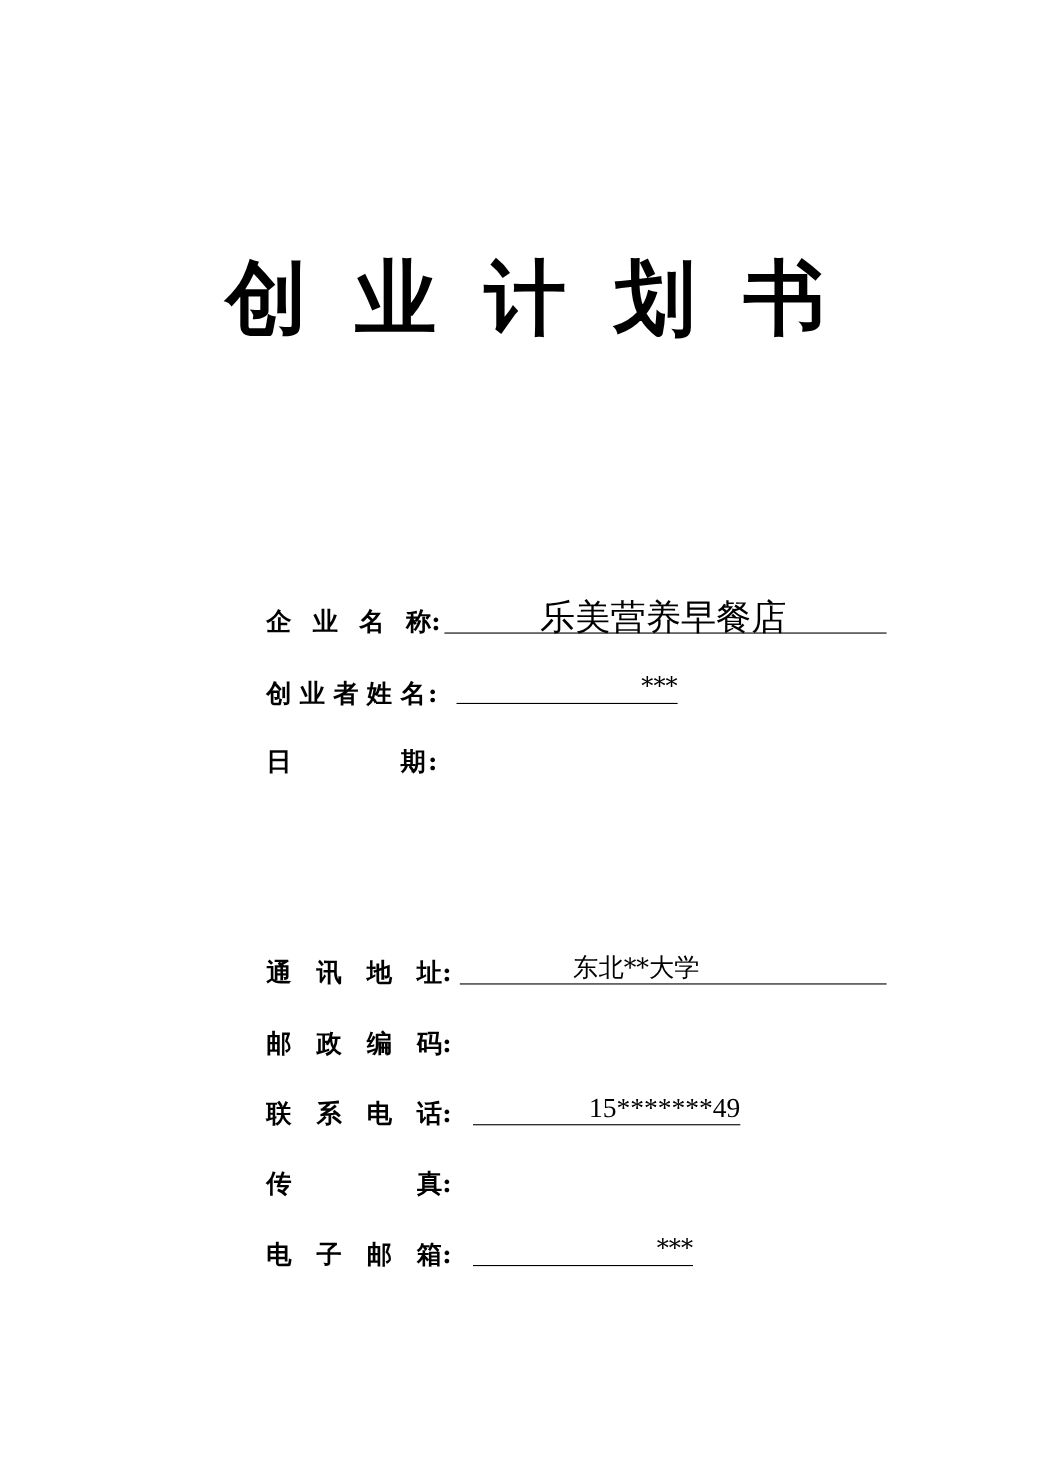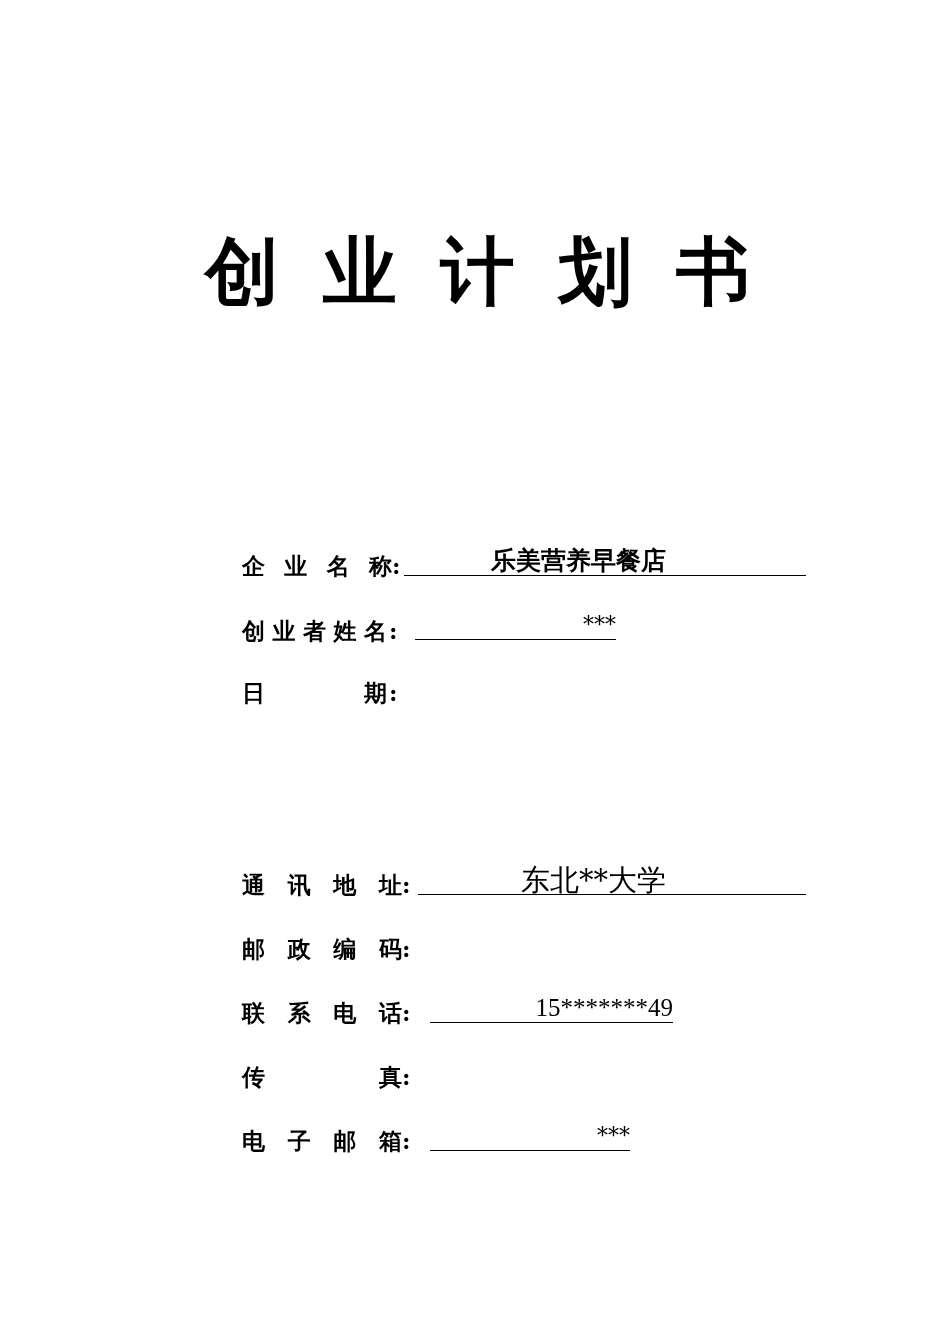--- a/index.html
+++ b/index.html
@@ -68,22 +68,22 @@
       box-sizing: border-box;
     }
     .value {
       position: absolute;
       bottom: 0;
       white-space: nowrap;
       line-height: 28px;
     }
     .value.sans {
       font-family: "DejaVu Sans", "Liberation Sans", sans-serif;
-      font-weight: bold;
-      font-size: 25px;
+      font-weight: normal;
+      font-size: 32px;
     }
     .value.serif {
       font-family: "DejaVu Serif", "Liberation Serif", serif;
       font-size: 22px;
     }
     .value.mono-serif {
       font-family: "Liberation Serif", "DejaVu Serif", serif;
       font-size: 25px;
     }
   </style>
@@ -138,21 +138,21 @@
   <div class="row" style="top:864px;">
     <div class="label" style="width:160px;">
       <span class="ch">通</span>
       <span class="ch">讯</span>
       <span class="ch">地</span>
       <span class="ch">址</span>
     </div>
     <span class="colon">:</span>
   </div>
   <div class="field" style="left:418px; top:865px; width:388px;">
-    <span class="value serif" style="left:103px; font-size:29px;">东北**大学</span>
+    <span class="value serif" style="left:103px; font-size:23px;">东北**大学</span>
   </div>
 
   <div class="row" style="top:928px;">
     <div class="label" style="width:160px;">
       <span class="ch">邮</span>
       <span class="ch">政</span>
       <span class="ch">编</span>
       <span class="ch">码</span>
     </div>
     <span class="colon">:</span>

